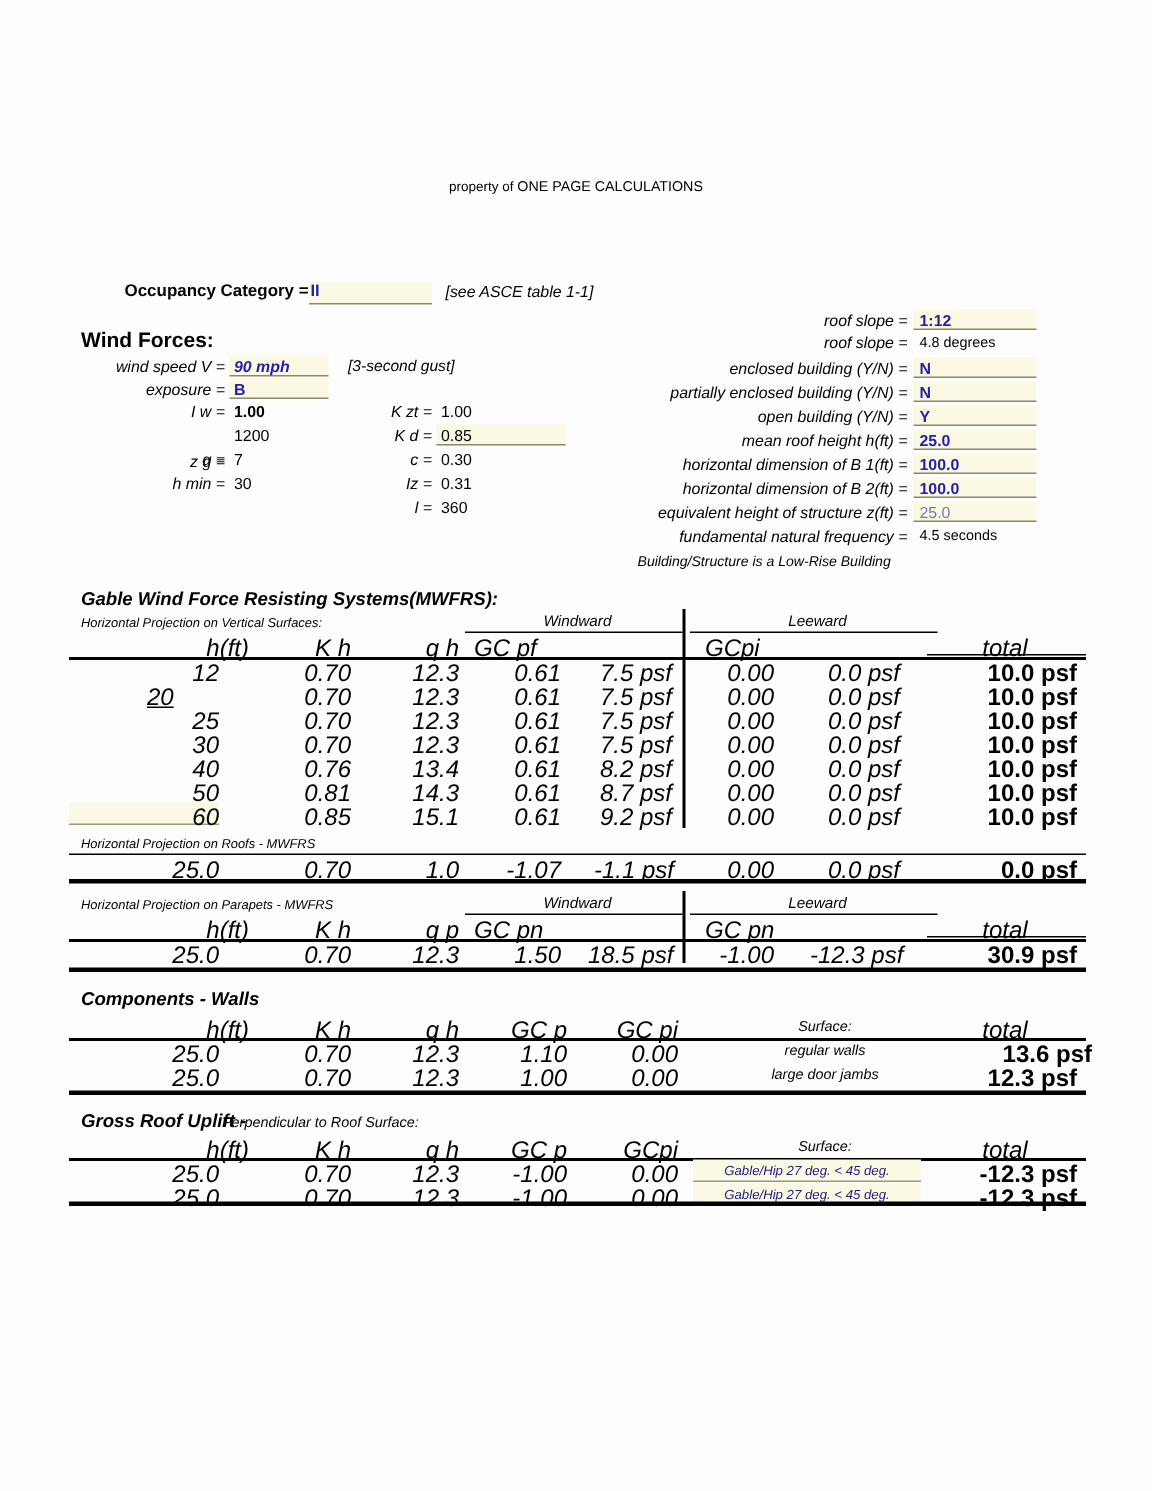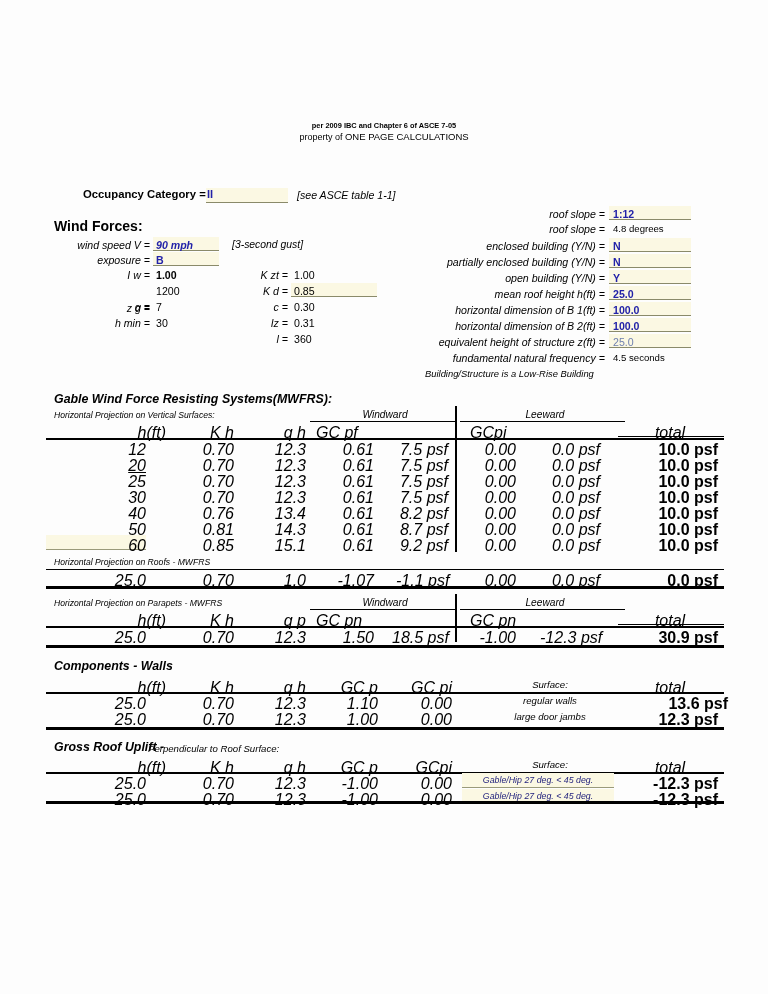--- a/index.html
+++ b/index.html
@@ -77,21 +77,20 @@
     position: absolute; background: #fbf8e3; border-bottom: 1px solid #9a9a7a;
     font-style: italic; font-size: 8.8px; color: #1c1c7a; text-align: center;
   }
 </style>
 </head>
 <body>
 
 <div class="page">
 
   <div class="title-block">
-    <div class="doc-sub1">per 2009 IBC and Chapter 6 of ASCE 7-05</div>
     <div class="doc-sub2"><span>property of </span><span class="smallcaps">ONE PAGE CALCULATIONS</span></div>
   </div>
 
   <div class="occ-row">
     <div class="occ-label">Occupancy Category =</div>
     <div class="occ-field">II</div>
     <div class="occ-note">[see ASCE table 1-1]</div>
   </div>
 
   <div class="wf-head">Wind Forces:</div>
@@ -195,21 +194,21 @@
 
   <div id="vs-rows">
       <div class="cell" style="left:98px;top:441px;width:48px;text-align:right;">12</div>
       <div class="cell" style="left:186px;top:441px;width:48px;text-align:right;">0.70</div>
       <div class="cell" style="left:258px;top:441px;width:48px;text-align:right;">12.3</div>
       <div class="cell" style="left:326px;top:441px;width:48px;text-align:right;">0.61</div>
       <div class="cell" style="left:396px;top:441px;width:52px;text-align:right;">7.5 psf</div>
       <div class="cell" style="left:468px;top:441px;width:48px;text-align:right;">0.00</div>
       <div class="cell" style="left:548px;top:441px;width:52px;text-align:right;">0.0 psf</div>
       <div class="cell tot" style="left:622px;top:441px;width:96px;text-align:right;">10.0 psf</div>
-      <div class="cell" style="left:98px;top:457px;width:48px;text-align:right;text-decoration:underline;">20</div>
+      <div class="cell" style="left:98px;top:457px;width:48px;text-decoration:underline;">20</div>
       <div class="cell" style="left:186px;top:457px;width:48px;text-align:right;">0.70</div>
       <div class="cell" style="left:258px;top:457px;width:48px;text-align:right;">12.3</div>
       <div class="cell" style="left:326px;top:457px;width:48px;text-align:right;">0.61</div>
       <div class="cell" style="left:396px;top:457px;width:52px;text-align:right;">7.5 psf</div>
       <div class="cell" style="left:468px;top:457px;width:48px;text-align:right;">0.00</div>
       <div class="cell" style="left:548px;top:457px;width:52px;text-align:right;">0.0 psf</div>
       <div class="cell tot" style="left:622px;top:457px;width:96px;text-align:right;">10.0 psf</div>
       <div class="cell" style="left:98px;top:473px;width:48px;text-align:right;">25</div>
       <div class="cell" style="left:186px;top:473px;width:48px;text-align:right;">0.70</div>
       <div class="cell" style="left:258px;top:473px;width:48px;text-align:right;">12.3</div>

